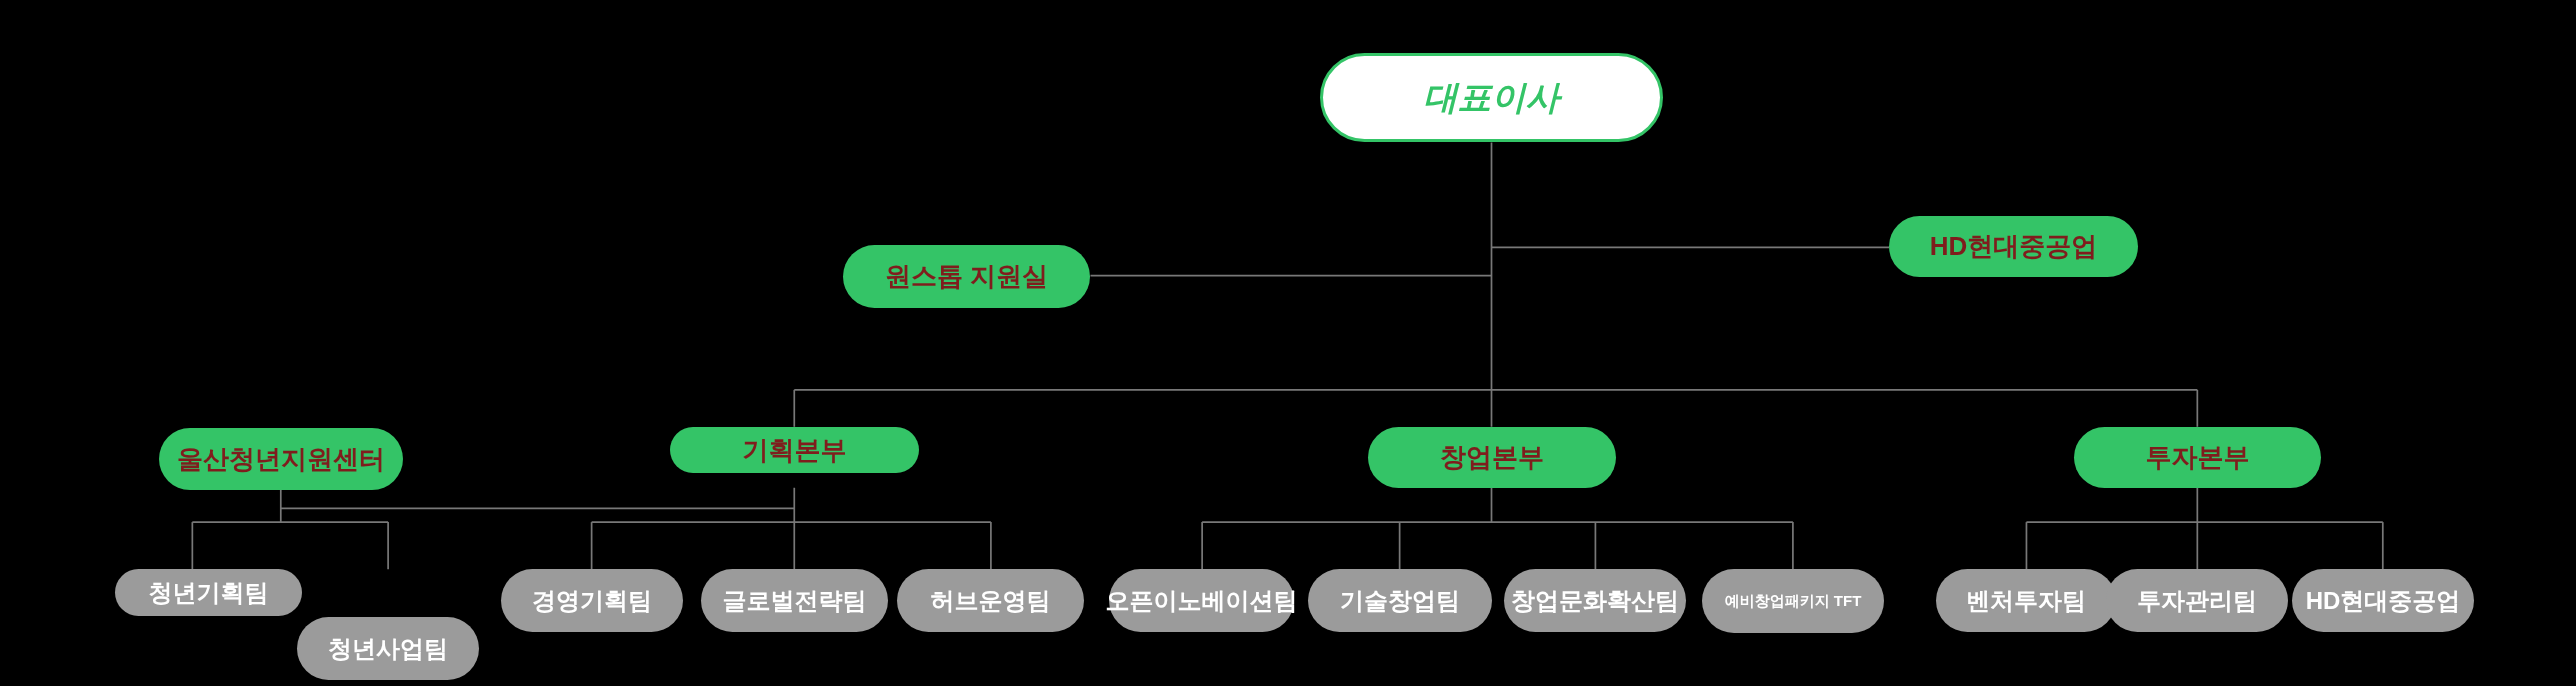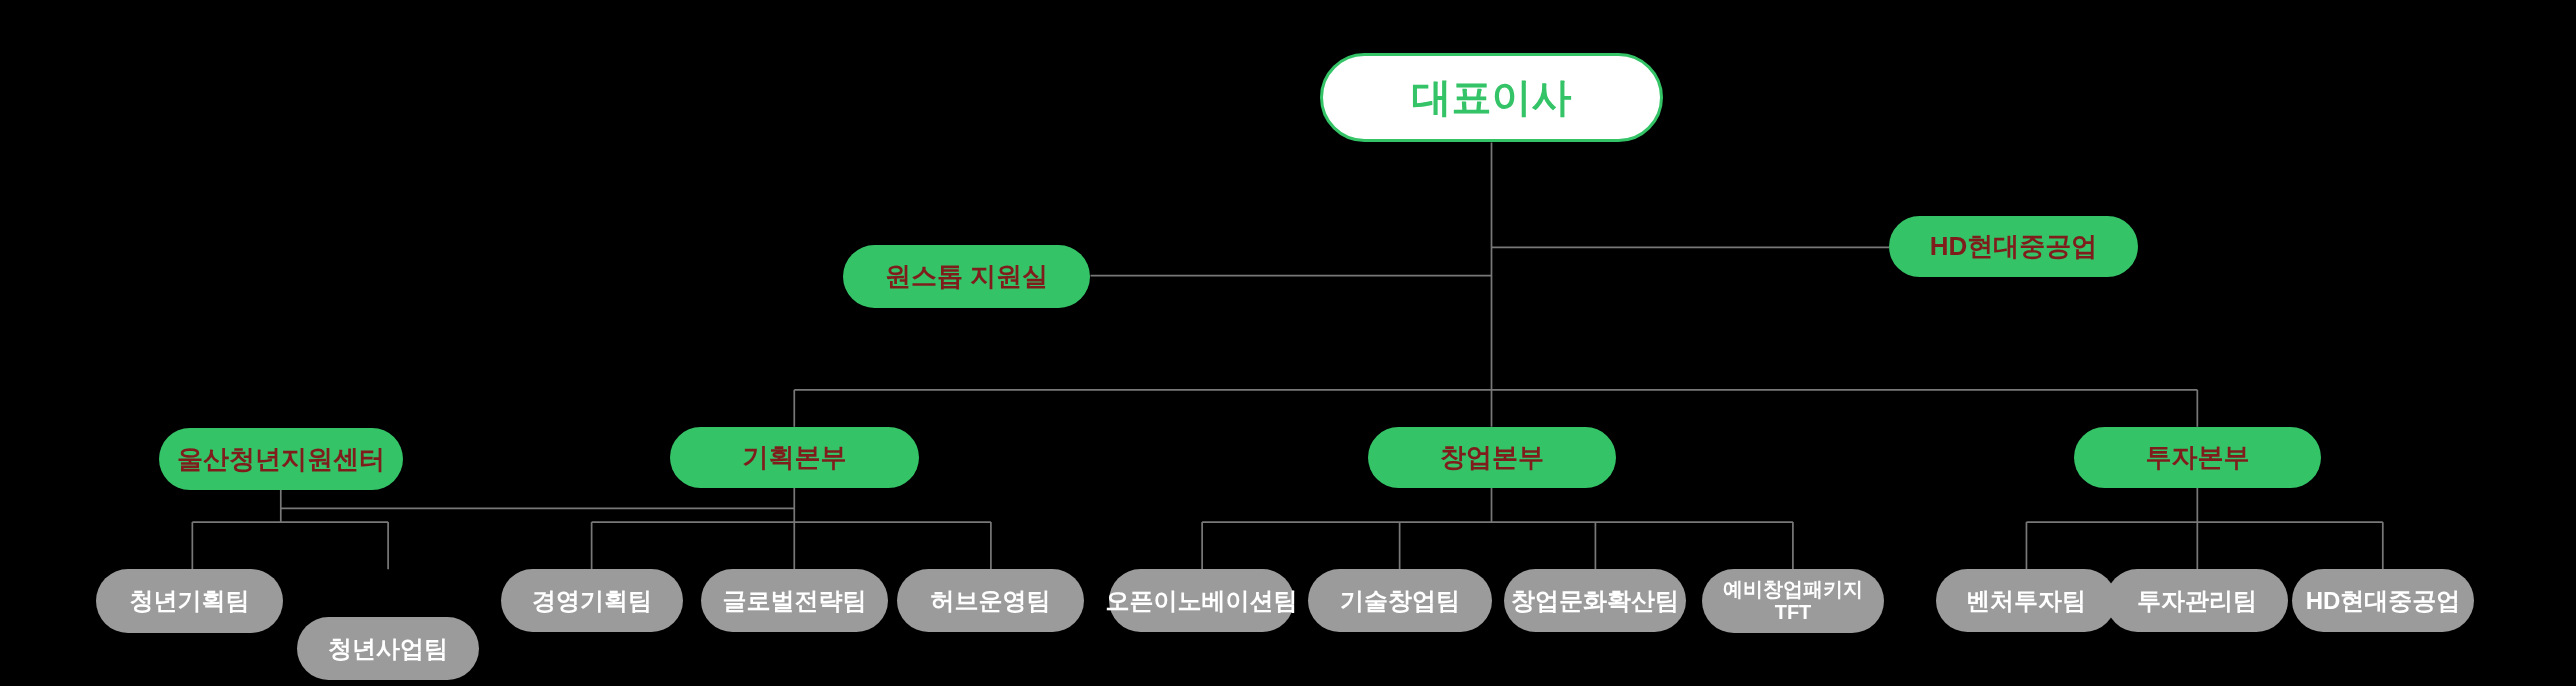--- a/index.html
+++ b/index.html
@@ -30,38 +30,39 @@
     text-align: center;
     box-sizing: border-box;
     font-weight: bold;
     white-space: nowrap;
   }
   .node.ceo {
     background: #ffffff;
     border: 3.4px solid var(--green, #34c467);
     border-radius: 46px;
     color: var(--green, #34c467);
-    font-size: 40px;
+    font-size: 34px;
+    font-style: italic;
   }
   .node.green {
     background: var(--green, #34c467);
     border-radius: 32px;
     color: #7f1d1d;
     font-size: 26px;
   }
   .node.gray {
     background: var(--gray, #9b9b9b);
     border-radius: 32px;
     color: #ffffff;
     font-size: 24px;
   }
   .node.gray.wrap {
     white-space: normal;
     line-height: 1.15;
-    font-size: 20px;
+    font-size: 15px;
     justify-content: center;
   }
 </style>
 </head>
 <body>
 
 <div class="stage">
 
   <svg class="wires" viewBox="0 0 3000 800" xmlns="http://www.w3.org/2000/svg">
     <g stroke="#787878" stroke-width="2" fill="none">
@@ -109,31 +110,31 @@
   <div class="node green" style="left:843px; top:245px; width:247px; height:63px;">
     <span>원스톱 지원실</span>
   </div>
   <div class="node green" style="left:1889px; top:216px; width:249px; height:61px;">
     <span>HD현대중공업</span>
   </div>
 
   <div class="node green" style="left:159px; top:428px; width:244px; height:62px;">
     <span>울산청년지원센터</span>
   </div>
-  <div class="node green" style="left:670px; top:427px; width:249px; height:61px;align-items:center;">
+  <div class="node green" style="left:670px; top:427px; width:249px; height:46px;align-items:center;">
     <span>기획본부</span>
   </div>
   <div class="node green" style="left:1368px; top:427px; width:248px; height:61px;">
     <span>창업본부</span>
   </div>
   <div class="node green" style="left:2074px; top:427px; width:247px; height:61px;">
     <span>투자본부</span>
   </div>
 
-  <div class="node gray" style="left:96px; top:569px; width:187px; height:64px;">
+  <div class="node gray" style="left:115px; top:569px; width:187px; height:47px;">
     <span>청년기획팀</span>
   </div>
   <div class="node gray" style="left:297px; top:569px; width:182px; height:63px;margin-top:48px;">
     <span>청년사업팀</span>
   </div>
 
   <div class="node gray" style="left:501px; top:569px; width:182px; height:63px;">
     <span>경영기획팀</span>
   </div>
   <div class="node gray" style="left:701px; top:569px; width:187px; height:63px;">

